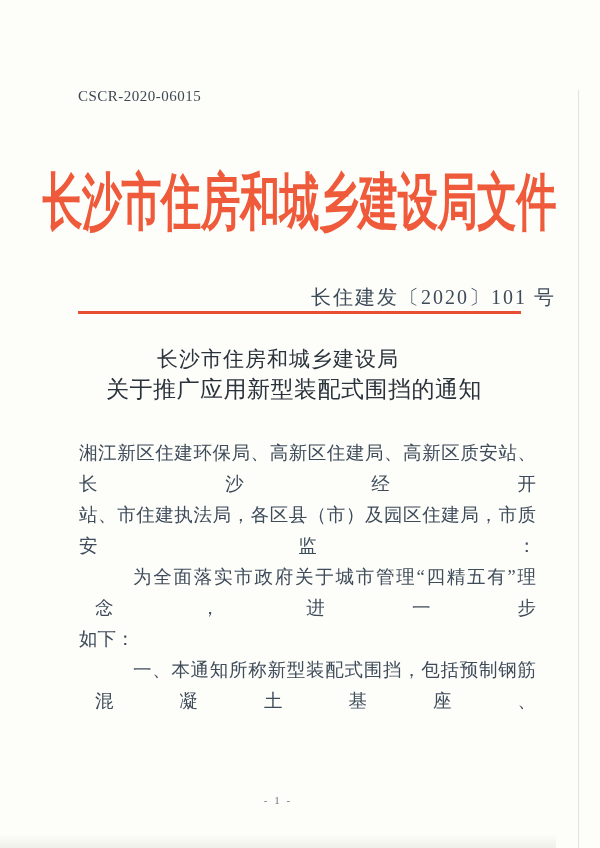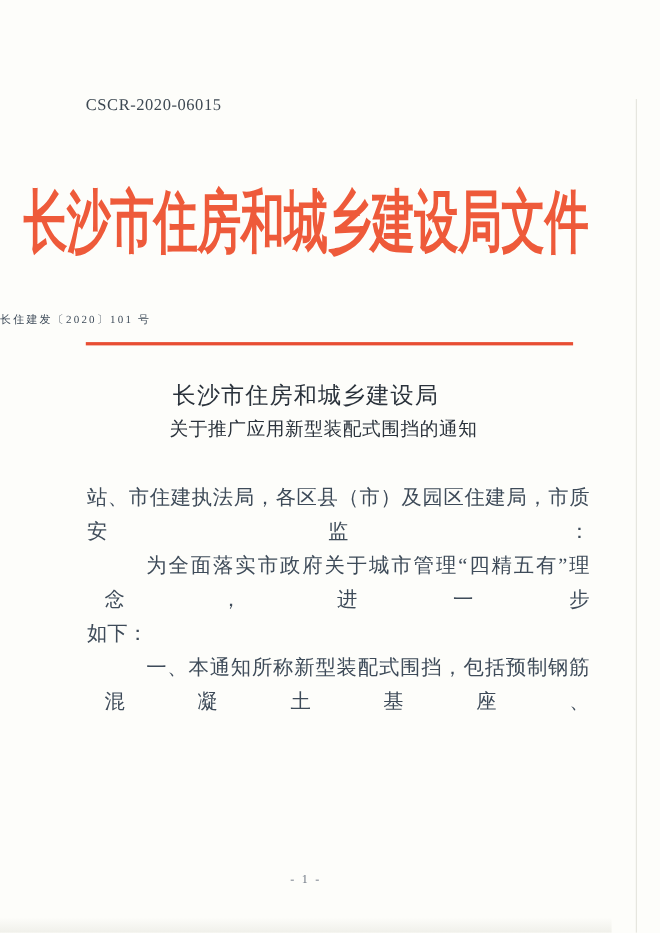--- a/index.html
+++ b/index.html
@@ -23,40 +23,40 @@
     top: 88px;
     font-size: 15px;
     letter-spacing: 0.5px;
     color: var(--code-text, #3d4852);
   }
   .banner {
     position: absolute;
     left: 0;
     right: 0;
     top: 172px;
-    text-align: center;
+    text-align: right;
     white-space: nowrap;
   }
   .banner-text {
     display: inline-block;
     font-size: 40px;
     line-height: 1;
     font-weight: 700;
     letter-spacing: -0.5px;
     color: var(--banner-red, #ee5a3a);
     transform: scaleY(1.55);
     transform-origin: center top;
   }
   .doc-number {
     position: absolute;
     left: 0;
     right: 0;
     top: 284px;
-    text-align: left;
-    font-size: 10px;
+    text-align: right;
+    font-size: 20px;
     letter-spacing: 2px;
     color: var(--body-text, #3e4b59);
   }
   .red-rule {
     position: absolute;
     left: 78px;
     top: 311px;
     width: 443px;
     height: 3px;
     background: var(--rule-red, #e84e33);
@@ -69,21 +69,21 @@
     text-align: center;
     color: var(--heading-text, #2a323b);
     font-weight: 400;
   }
   .title-l1 {
     font-size: 21px;
     line-height: 30px;
     letter-spacing: 1px;
   }
   .title-l2 {
-    font-size: 17px;
+    font-size: 23px;
     line-height: 31px;
     letter-spacing: 0.5px;
     margin-left: 32px;
   }
   .body-text {
     position: absolute;
     left: 79px;
     width: 457px;
     top: 438px;
     font-size: 18.5px;
@@ -143,20 +143,21 @@
   <div class="doc-number">长住建发〔2020〕101 号</div>
 
   <div class="red-rule"></div>
 
   <div class="doc-title">
     <div class="title-l1">长沙市住房和城乡建设局</div>
     <div class="title-l2">关于推广应用新型装配式围挡的通知</div>
   </div>
 
   <div class="body-text">
+    <div class="bline fill">湘江新区住建环保局、高新区住建局、高新区质安站、长沙经开</div>
     <div class="bline fill">站、市住建执法局，各区县（市）及园区住建局，市质安监：</div>
     <div class="bline fill indent">为全面落实市政府关于城市管理“四精五有”理念，进一步</div>
     <div class="bline">如下：</div>
     <div class="bline fill indent">一、本通知所称新型装配式围挡，包括预制钢筋混凝土基座、</div>
 
   </div>
 
   <div class="page-num">- 1 -</div>
 
   <div class="scan-edge-right"></div>

